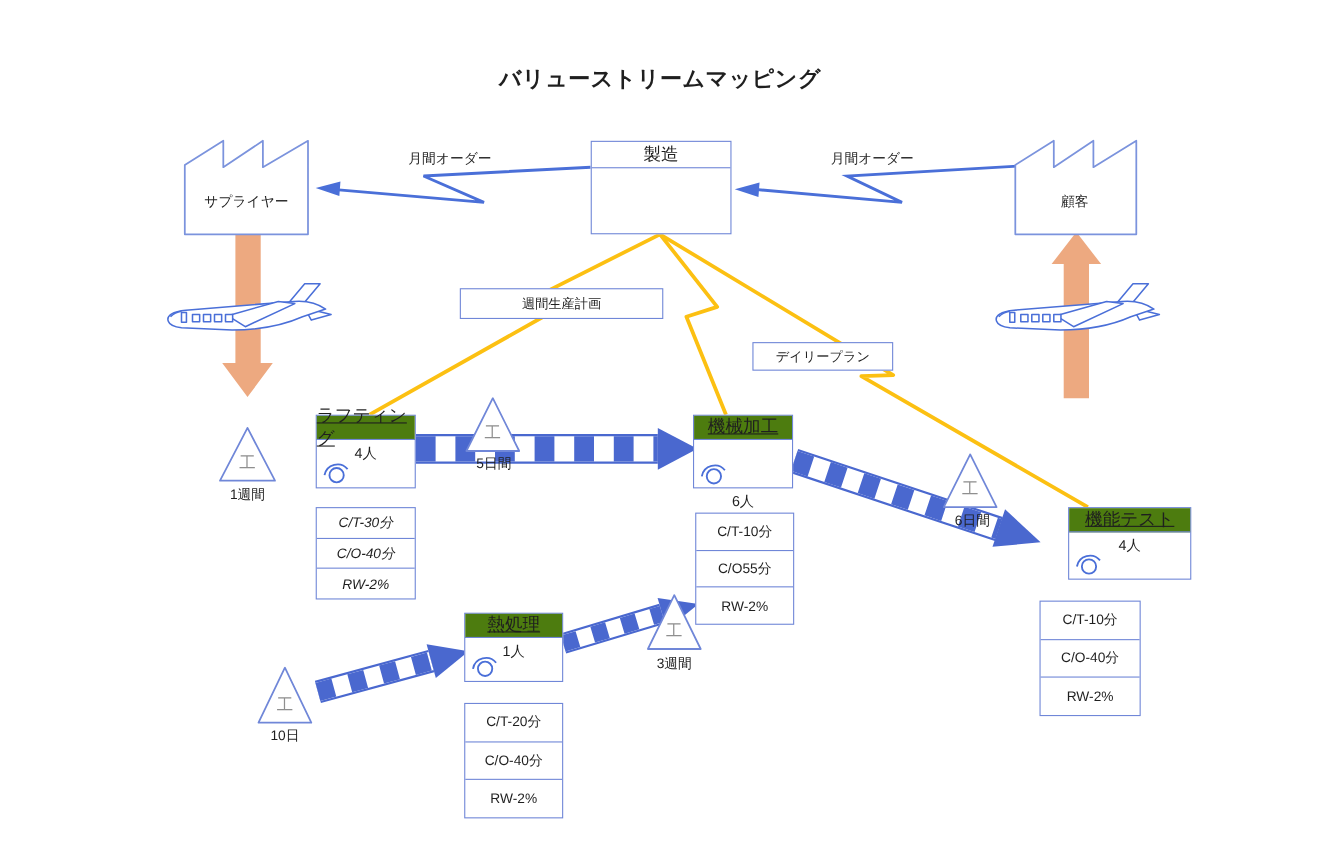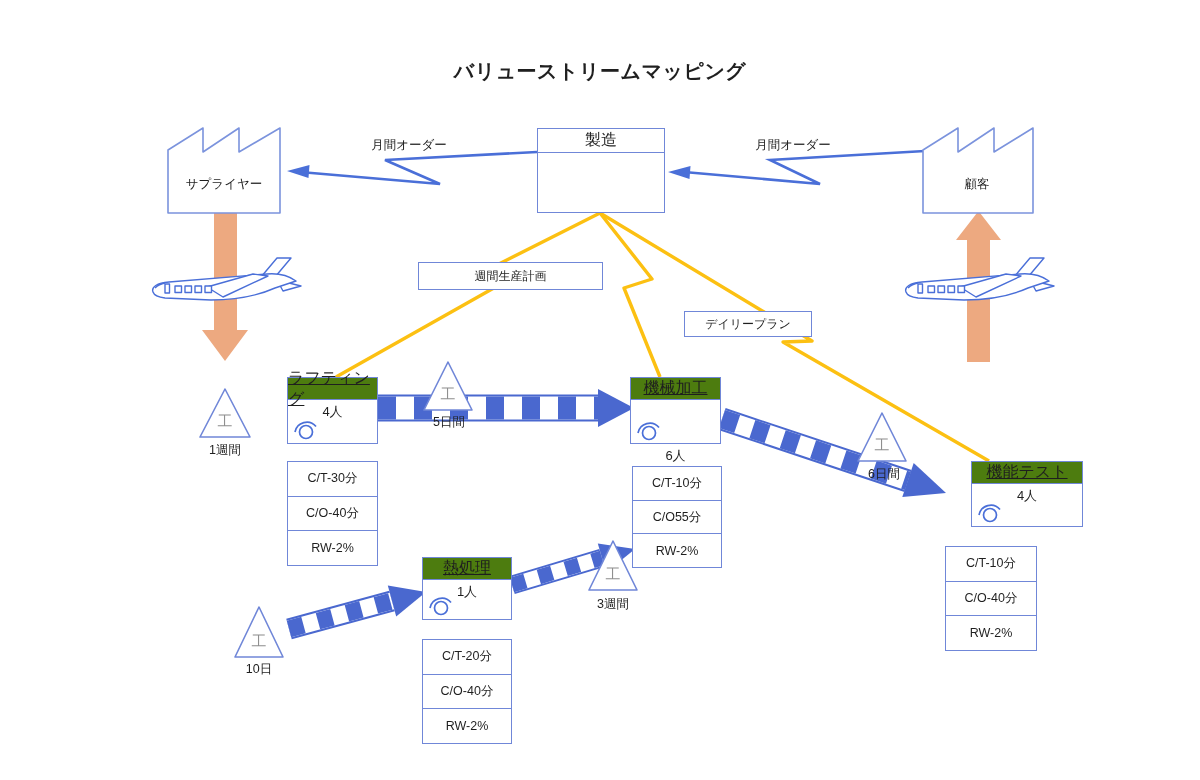--- a/index.html
+++ b/index.html
@@ -120,21 +120,21 @@
   <div class="box proc abs" style="left:287px;top:377px;width:91px;height:67px;">
     <div class="box-h tint" style="height:22px;flex:none;">ラフティング</div>
     <div class="box-b">
       <div class="staff">4人</div>
       <svg class="op-ic" width="27" height="23" fill="none" stroke="#4a6fd8" stroke-width="1.7">
         <circle cx="14" cy="14" r="6.5"></circle>
           <path d="M3,14 A 12 12 0 0 1 24,8.5"></path>
       </svg>
     </div>
   </div>
-  <div class="box data-box abs" style="left:287px;top:461px;width:91px;height:105px;">
+  <div class="box data-box abs" style="left:287px;top:461px;width:91px;height:84px;font-style:italic;">
     <div class="data-row">C/T-30分</div>
     <div class="data-row">C/O-40分</div>
     <div class="data-row">RW-2%</div>
   </div>
 
   <div class="box proc abs" style="left:630px;top:377px;width:91px;height:67px;gap:44px;">
     <div class="box-h tint" style="height:22px;flex:none;">機械加工</div>
     <div class="box-b">
       <div class="staff">6人</div>
       <svg class="op-ic" width="27" height="23" fill="none" stroke="#4a6fd8" stroke-width="1.7">

